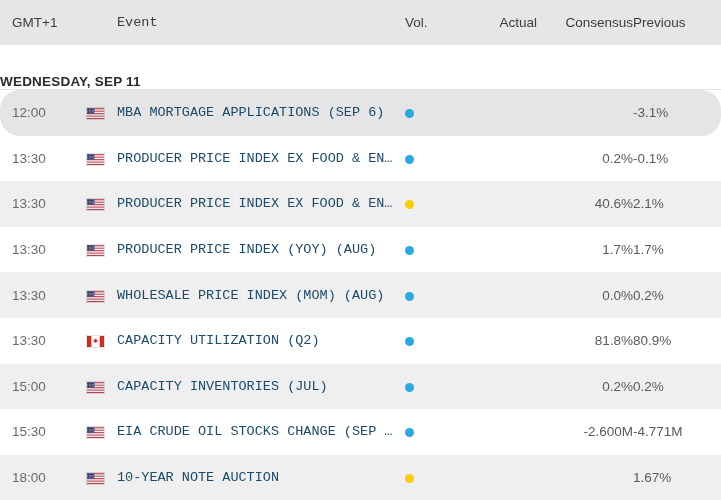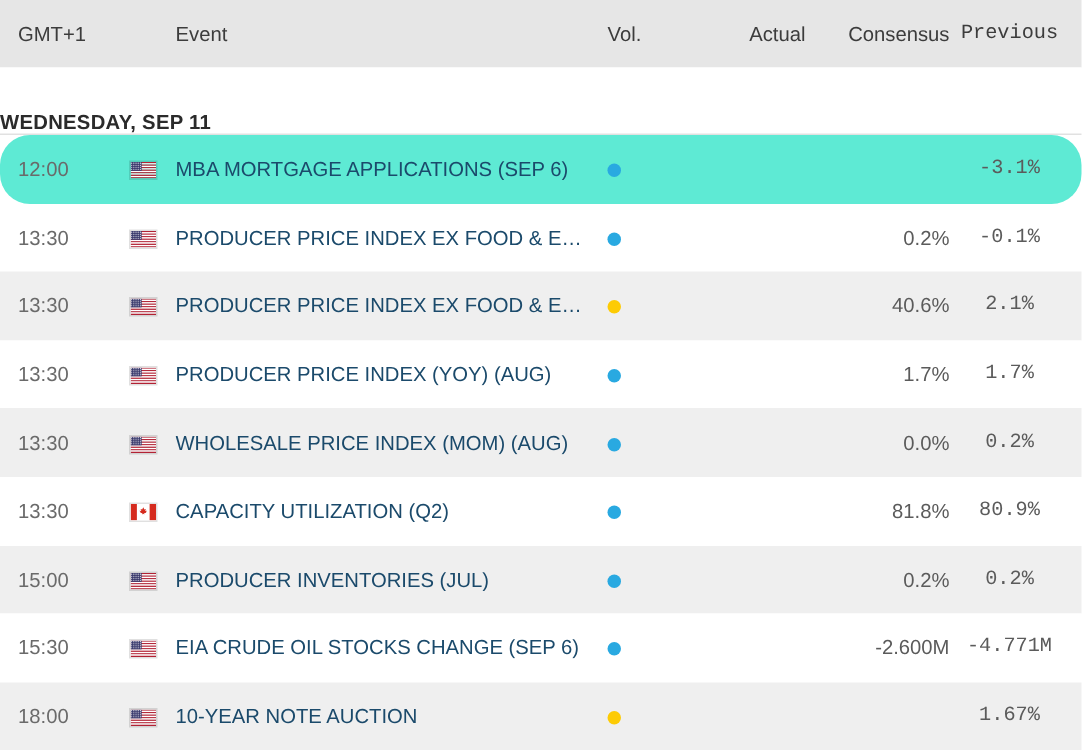--- a/index.html
+++ b/index.html
@@ -18,25 +18,25 @@
   .calendar {
     width: 721px;
     height: 500px;
     position: relative;
     background: #ffffff;
   }
 
   
   .col-time      { width: 86px;  text-align: left;  padding-left: 12px; box-sizing: border-box; }
   .col-flag      { width: 31px;  text-align: left; }
-  .col-event     { width: 288px; text-align: left;  padding-right: 8px; box-sizing: border-box; }
+  .col-event     { width: 288px; text-align: left;  padding-right: 8px; box-sizing: border-box; font-family: Liberation Mono, monospace; }
   .col-vol       { width: 46px;  text-align: left; }
   .col-actual    { width: 86px;  text-align: right; box-sizing: border-box; }
   .col-consensus { width: 96px;  text-align: right; box-sizing: border-box; }
-  .col-previous  { width: 88px;  text-align: center; padding-right: 8px; box-sizing: border-box; font-family: Liberation Mono, monospace; }
+  .col-previous  { width: 88px;  text-align: left; padding-right: 8px; box-sizing: border-box; }
 
   
   .header-row {
     display: flex;
     align-items: center;
     height: 45px;
     background: #e6e6e6;
     color: #3c3c3c;
     font-size: 13.5px;
   }
@@ -62,21 +62,21 @@
 
   
   .event-row {
     display: flex;
     align-items: center;
     height: 45.6px;
     font-size: 13.5px;
     color: #5b5b5b;
     box-sizing: border-box;
   }
-  .event-row.first-row { background: #5eead4; border-radius: 20px; }
+  .event-row.first-row { background: #e5e5e5; border-radius: 20px; }
   .event-row.odd-row   { background: #efefef; }
   .event-row.even-row  { background: #ffffff; }
 
   .cell-time {
     color: #6a6a6a;
     font-size: 13.5px;
     white-space: nowrap;
   }
 
   .cell-event {
@@ -403,21 +403,21 @@
               <circle cx="3.15" cy="5.1" r="0.52" fill="#ffffff"></circle>
               <circle cx="5.199999999999999" cy="5.1" r="0.52" fill="#ffffff"></circle>
               <circle cx="7.25" cy="5.1" r="0.52" fill="#ffffff"></circle>
               <circle cx="9.299999999999999" cy="5.1" r="0.52" fill="#ffffff"></circle>
               <circle cx="1.1" cy="7.1" r="0.52" fill="#ffffff"></circle>
               <circle cx="3.15" cy="7.1" r="0.52" fill="#ffffff"></circle>
               <circle cx="5.199999999999999" cy="7.1" r="0.52" fill="#ffffff"></circle>
               <circle cx="7.25" cy="7.1" r="0.52" fill="#ffffff"></circle>
               <circle cx="9.299999999999999" cy="7.1" r="0.52" fill="#ffffff"></circle>
             </svg></span></div>
-        <div class="col-event cell-event">PRODUCER INVENTORIES (JUL)</div>
+        <div class="col-event cell-event">CAPACITY INVENTORIES (JUL)</div>
         <div class="col-vol"><span class="vol-dot vol-low"></span></div>
         <div class="col-actual cell-num"></div>
         <div class="col-consensus cell-num">0.2%</div>
         <div class="col-previous cell-num">0.2%</div>
       </div>
       <div class="event-row even-row">
         <div class="col-time cell-time">15:30</div>
         <div class="col-flag"><span class="flag"><svg viewBox="0 0 24 16" preserveAspectRatio="none">
               <rect x="0" y="0" width="24" height="1.2307692307692308" fill="#b22234"></rect>
               <rect x="0" y="1.2307692307692308" width="24" height="1.2307692307692308" fill="#ffffff"></rect>

